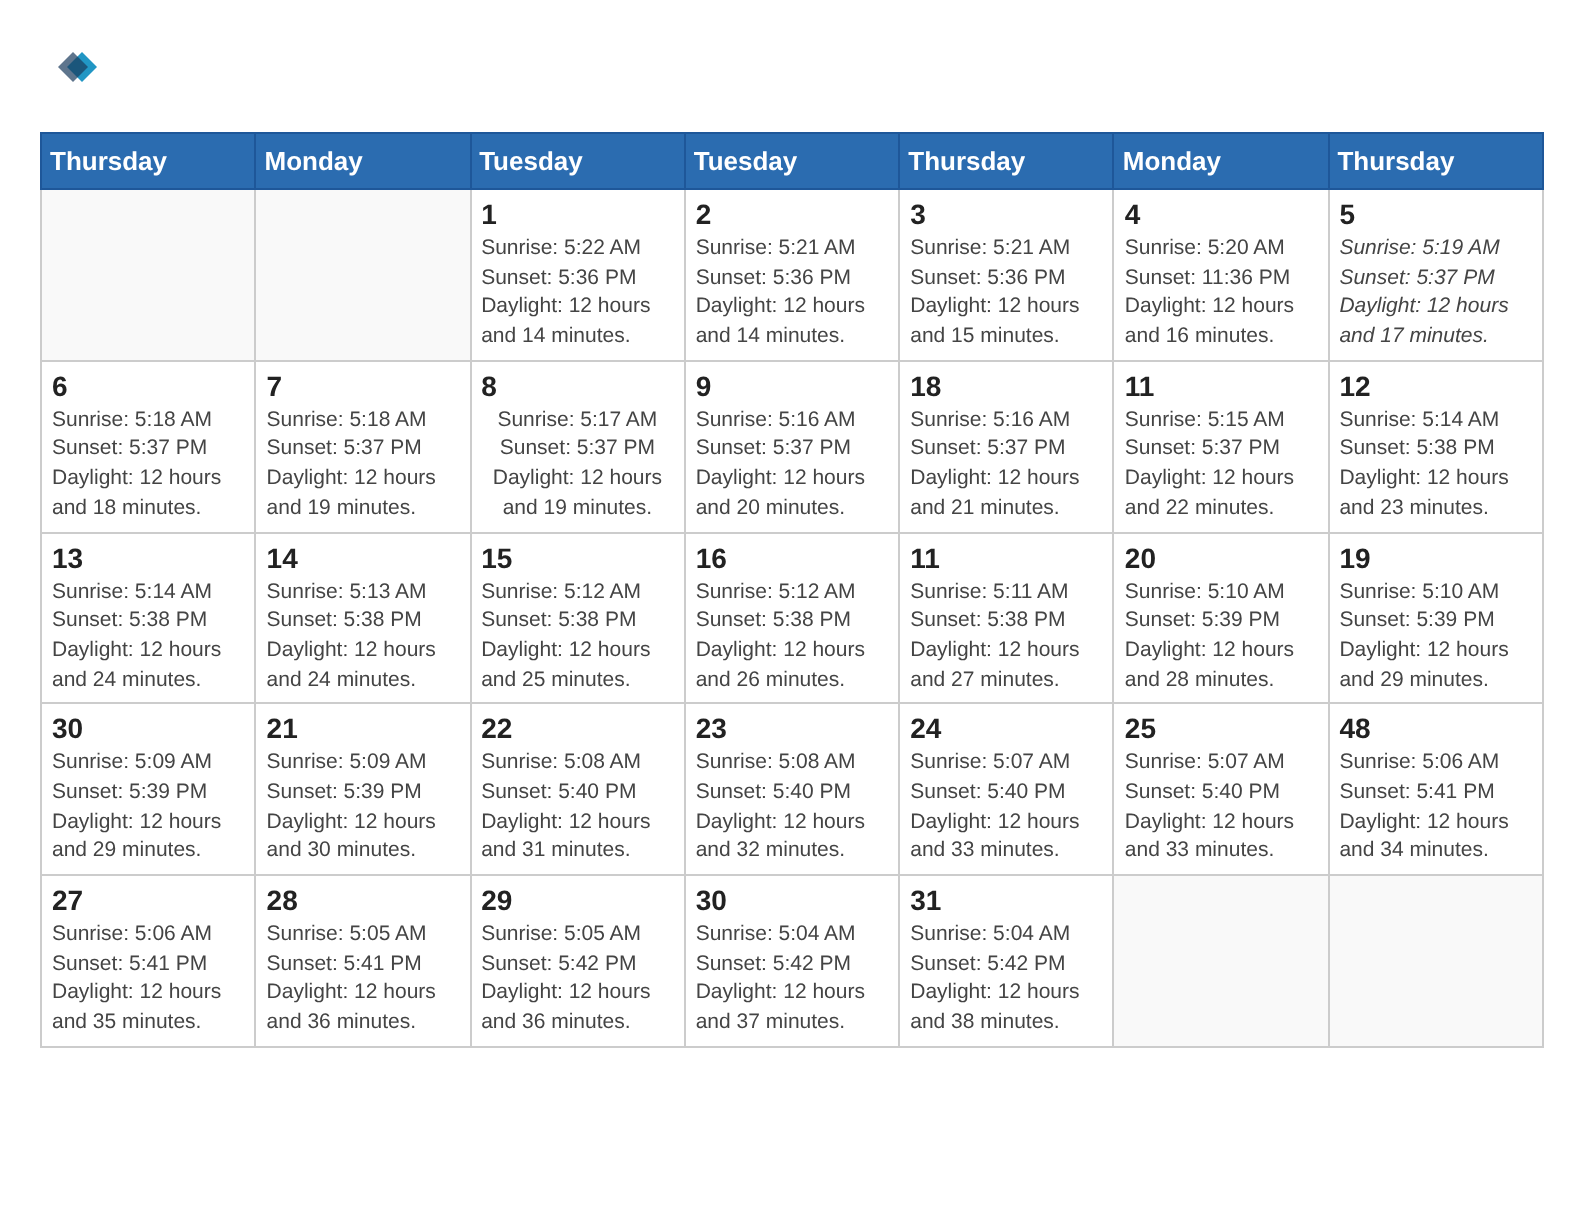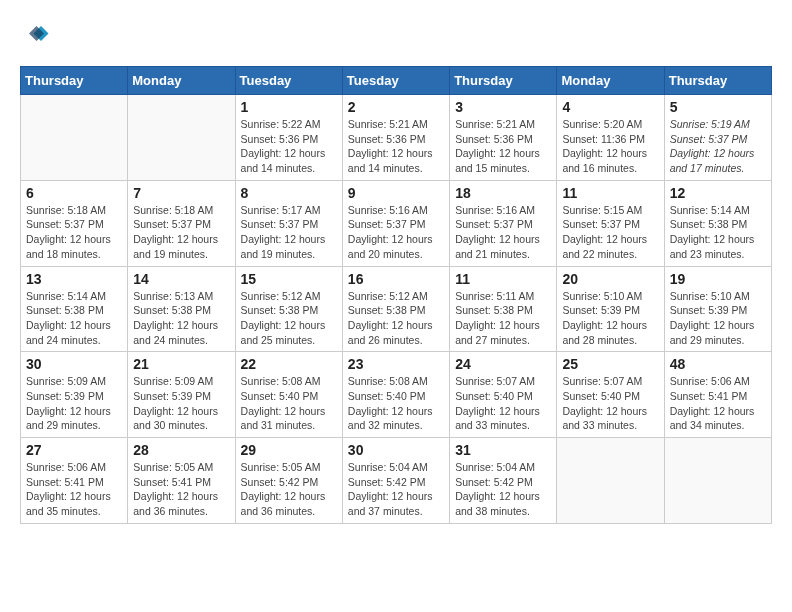--- a/index.html
+++ b/index.html
@@ -163,21 +163,21 @@
         </td>
         <td>
           <span class="day-number">7</span>
           <div class="cell-detail" style="white-space: pre-line;">Sunrise: 5:18 AM
 Sunset: 5:37 PM
 Daylight: 12 hours
 and 19 minutes.</div>
         </td>
         <td>
           <span class="day-number">8</span>
-          <div class="cell-detail" style="white-space: pre-line;">Sunrise: 5:17 AM
+          <div class="cell-detail" style="white-space: pre-line; text-align: center;">Sunrise: 5:17 AM
 Sunset: 5:37 PM
 Daylight: 12 hours
 and 19 minutes.</div>
         </td>
         <td>
           <span class="day-number">9</span>
           <div class="cell-detail" style="white-space: pre-line;">Sunrise: 5:16 AM
 Sunset: 5:37 PM
 Daylight: 12 hours
 and 20 minutes.</div>

